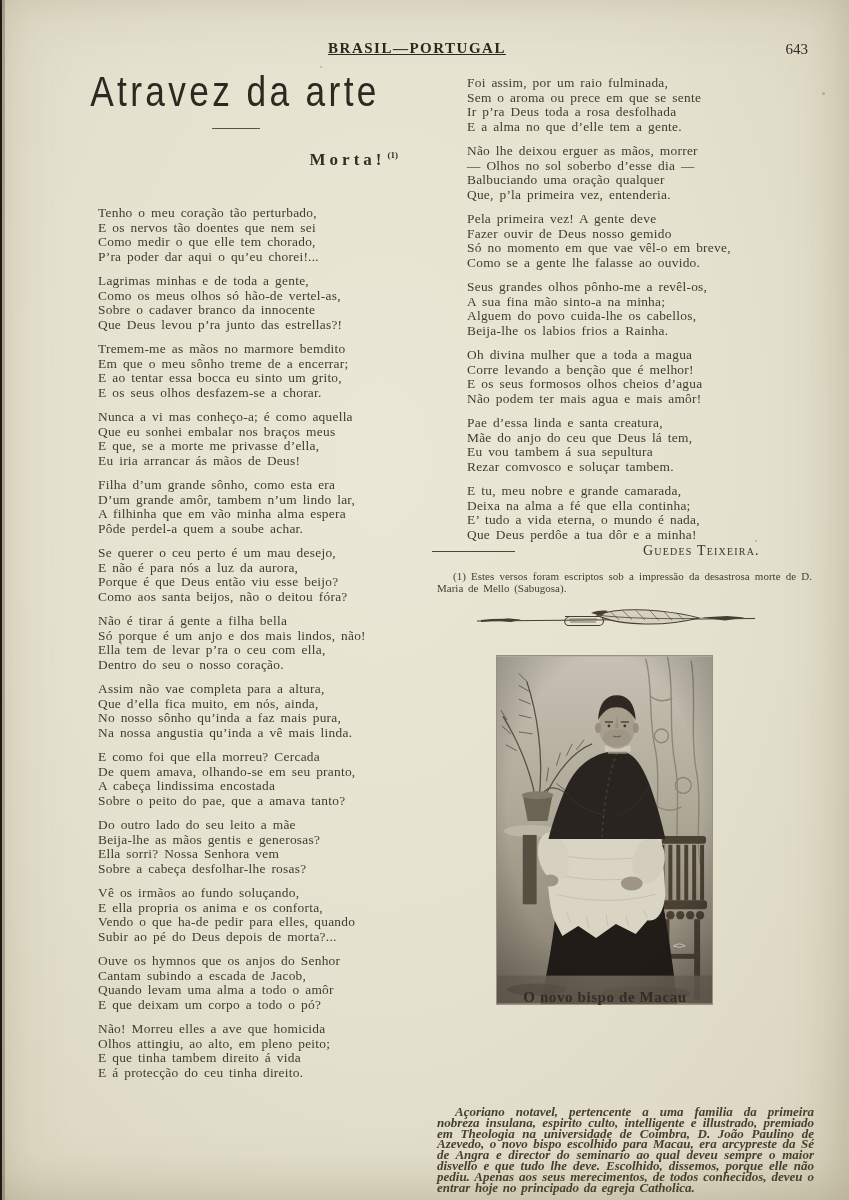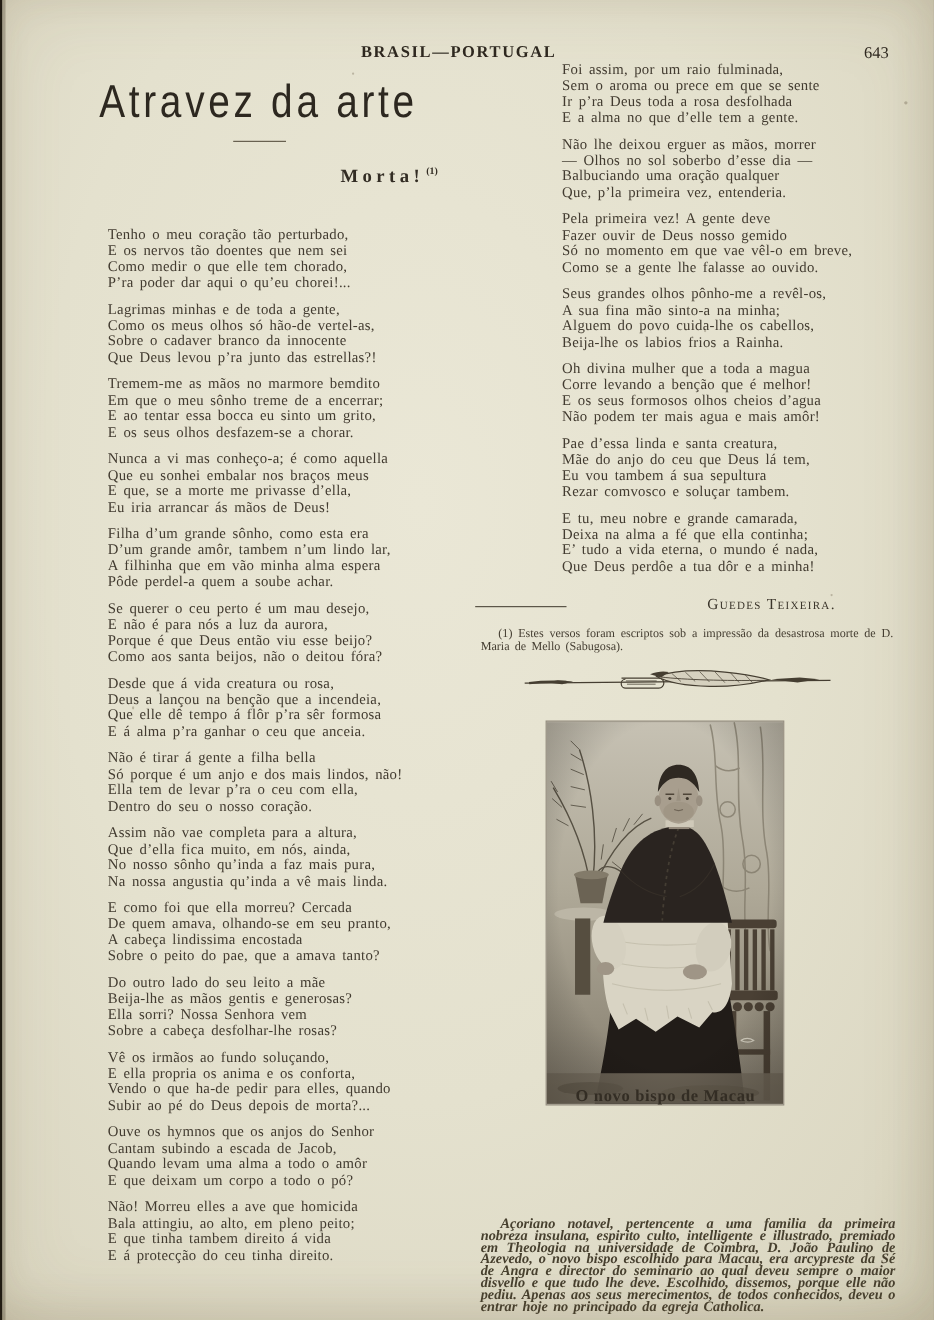--- a/index.html
+++ b/index.html
@@ -12,40 +12,40 @@
   .page::after{
     content:"";position:absolute;inset:0;pointer-events:none;
     box-shadow:inset 0 0 70px rgba(110,95,55,.14), inset -6px -10px 36px rgba(90,75,40,.12);
   }
   .edge-left{position:absolute;left:0;top:0;width:2px;height:1200px;background:#17140f;}
   .edge-left2{position:absolute;left:2px;top:0;width:3px;height:1200px;background:rgba(45,38,25,.28);}
   .speck{position:absolute;border-radius:50%;background:rgba(75,62,40,.28);}
 
   .journal-title{
     position:absolute;left:0;top:40px;width:834px;text-align:center;
-    font-size:15px;font-weight:700;letter-spacing:1.5px;color:#2e2820;
+    font-size:15px;font-weight:700;letter-spacing:1.5px;color:#2e2820;text-decoration:underline;
   }
   .page-number{position:absolute;top:41px;right:41px;font-size:15px;color:#2e2820;}
 
   .article-title{
     position:absolute;left:60px;top:68px;width:350px;text-align:center;
     font-family:"Liberation Sans", sans-serif;font-size:42px;font-weight:400;
     letter-spacing:4px;color:#2d2820;transform:scaleX(.84);transform-origin:50% 0;
     white-space:nowrap;
   }
   .title-rule{position:absolute;left:212px;top:128px;width:48px;height:1px;background:#5a5342;}
   .poem-heading{
     position:absolute;left:98px;top:150px;width:300px;text-align:right;
     font-size:17px;font-weight:700;letter-spacing:4px;color:#332d24;
   }
   .poem-heading sup{font-size:9px;letter-spacing:0;margin-left:2px;}
 
   .poem{position:absolute;}
   .poem-left{left:98px;top:186px;margin-top:20px;}
-  .poem-right{left:467px;top:56px;margin-left:44px;}
+  .poem-right{left:467px;top:76px;}
   .stanza{margin-bottom:10px;}
   .pline{
     font-size:13.4px;line-height:14.5px;white-space:nowrap;
     letter-spacing:.25px;word-spacing:2.2px;color:#423b30;
   }
 
   .sig-rule{position:absolute;left:432px;top:551px;width:83px;height:1px;background:#4d463a;}
   .signature{
     position:absolute;left:643px;top:543px;font-size:14px;color:#3a342a;
     font-variant:small-caps;letter-spacing:1.2px;font-weight:400;
@@ -120,26 +120,20 @@
         <div class="pline">A filhinha que em vão minha alma espera</div>
         <div class="pline">Pôde perdel-a quem a soube achar.</div>
       </div>
       <div class="stanza">
         <div class="pline">Se querer o ceu perto é um mau desejo,</div>
         <div class="pline">E não é para nós a luz da aurora,</div>
         <div class="pline">Porque é que Deus então viu esse beijo?</div>
         <div class="pline">Como aos santa beijos, não o deitou fóra?</div>
       </div>
       <div class="stanza">
-        <div class="pline">Desde que á vida creatura ou rosa,</div>
-        <div class="pline">Deus a lançou na benção que a incendeia,</div>
-        <div class="pline">Que elle dê tempo á flôr p’ra sêr formosa</div>
-        <div class="pline">E á alma p’ra ganhar o ceu que anceia.</div>
-      </div>
-      <div class="stanza">
         <div class="pline">Não é tirar á gente a filha bella</div>
         <div class="pline">Só porque é um anjo e dos mais lindos, não!</div>
         <div class="pline">Ella tem de levar p’ra o ceu com ella,</div>
         <div class="pline">Dentro do seu o nosso coração.</div>
       </div>
       <div class="stanza">
         <div class="pline">Assim não vae completa para a altura,</div>
         <div class="pline">Que d’ella fica muito, em nós, ainda,</div>
         <div class="pline">No nosso sônho qu’inda a faz mais pura,</div>
         <div class="pline">Na nossa angustia qu’inda a vê mais linda.</div>
@@ -163,21 +157,21 @@
         <div class="pline">Subir ao pé do Deus depois de morta?...</div>
       </div>
       <div class="stanza">
         <div class="pline">Ouve os hymnos que os anjos do Senhor</div>
         <div class="pline">Cantam subindo a escada de Jacob,</div>
         <div class="pline">Quando levam uma alma a todo o amôr</div>
         <div class="pline">E que deixam um corpo a todo o pó?</div>
       </div>
       <div class="stanza">
         <div class="pline">Não! Morreu elles a ave que homicida</div>
-        <div class="pline">Bala attingiu, ao alto, em pleno peito;</div>
+        <div class="pline">Olhos attingiu, ao alto, em pleno peito;</div>
         <div class="pline">E que tinha tambem direito á vida</div>
         <div class="pline">E á protecção do ceu tinha direito.</div>
       </div>
     </div>
   <div class="poem poem-right">
       <div class="stanza">
         <div class="pline">Foi assim, por um raio fulminada,</div>
         <div class="pline">Sem o aroma ou prece em que se sente</div>
         <div class="pline">Ir p’ra Deus toda a rosa desfolhada</div>
         <div class="pline">E a alma no que d’elle tem a gente.</div>

